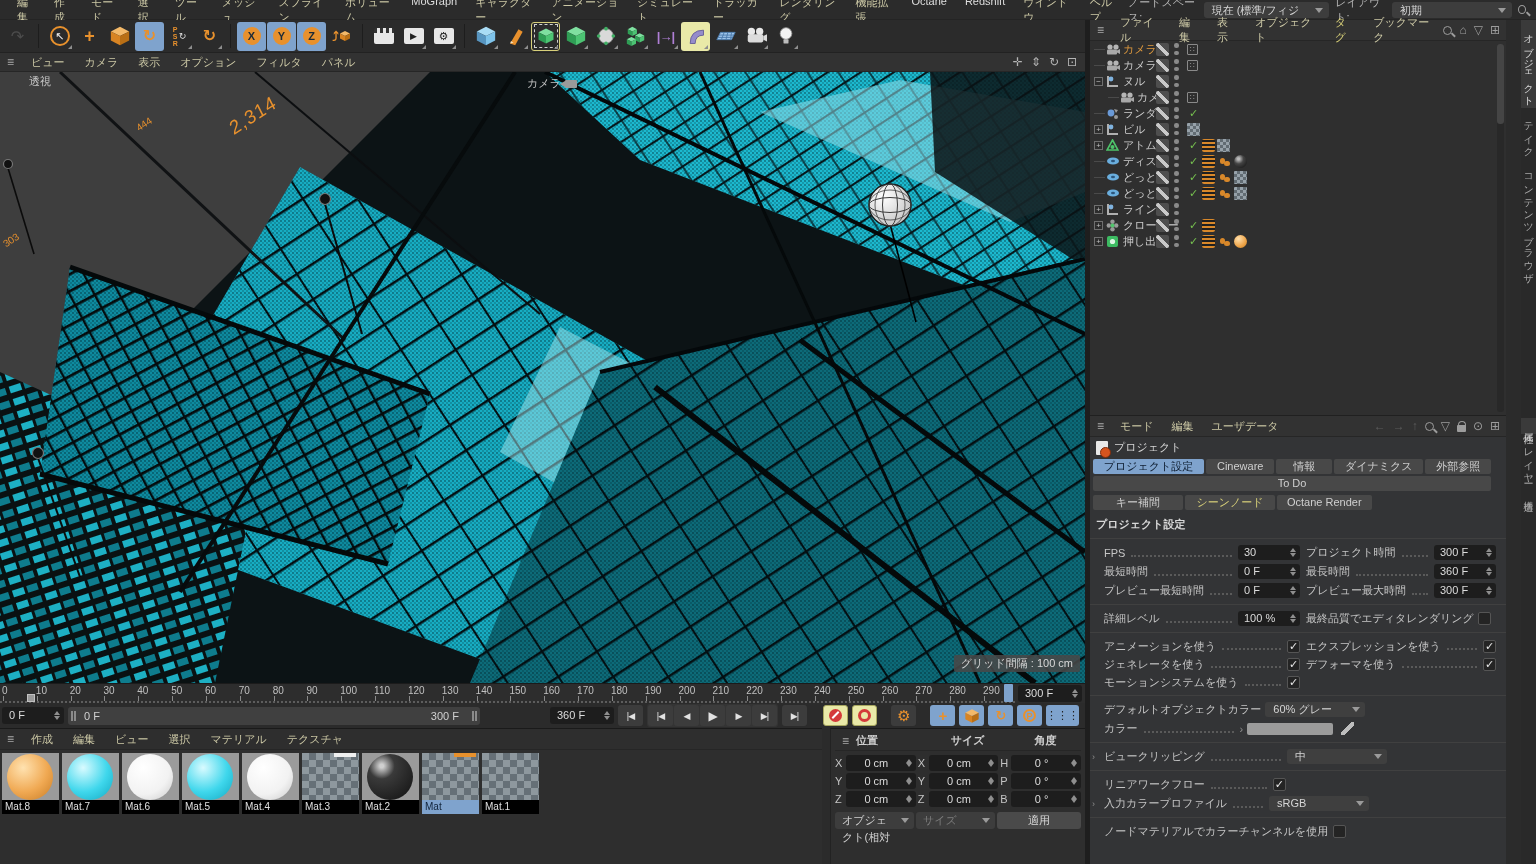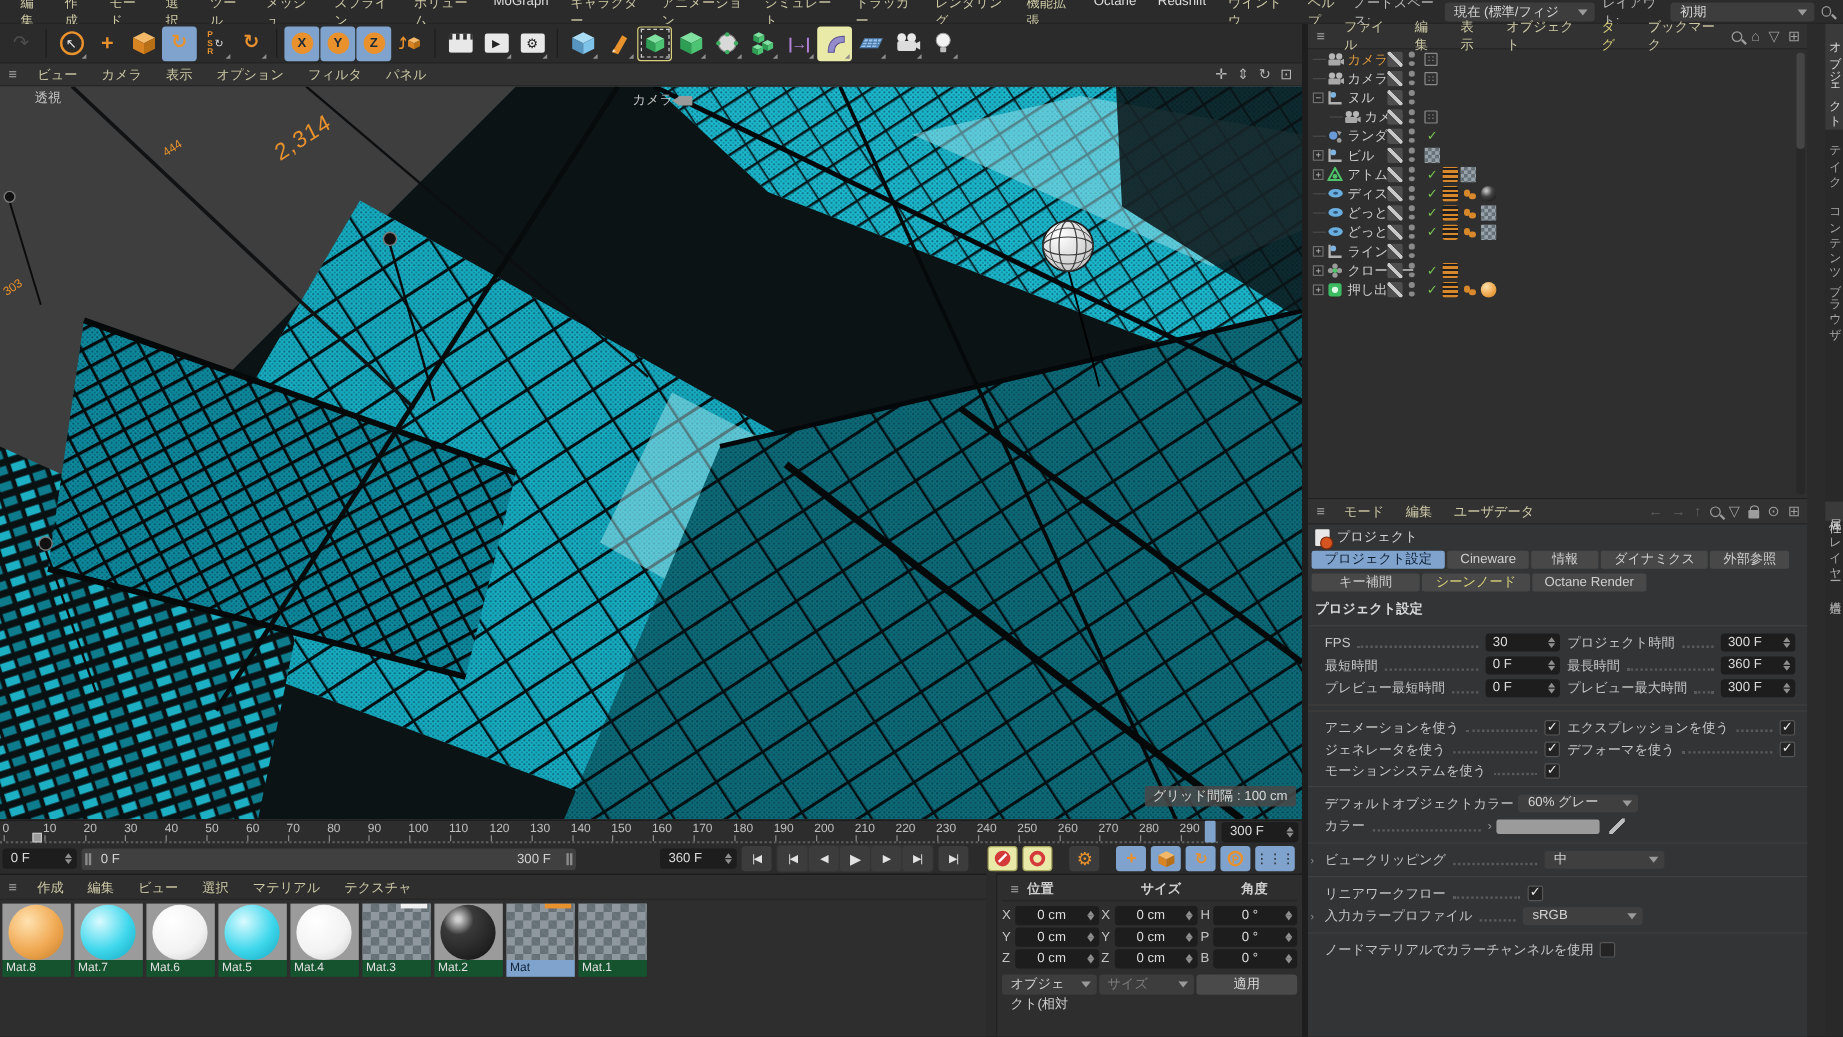--- a/index.html
+++ b/index.html
@@ -111,21 +111,21 @@
   .thumb.checker{background-color:#8e989e;
     background-image:linear-gradient(45deg,#667077 25%,transparent 25%,transparent 75%,#667077 75%),
       linear-gradient(45deg,#667077 25%,transparent 25%,transparent 75%,#667077 75%);
     background-size:14px 14px;background-position:0 0,7px 7px;}
   .thumb .bar{position:absolute;right:3px;top:0;width:22px;height:4px;}
   .thumb .ball{position:absolute;left:5px;top:1px;width:46px;height:46px;border-radius:50%;}
   .ball.orange{background:radial-gradient(circle at 35% 30%,#ffe2b0,#f0a953 55%,#c77b24);}
   .ball.cyan{background:radial-gradient(circle at 35% 30%,#d9fbff,#3fd7ec 55%,#12a7c0);}
   .ball.white{background:radial-gradient(circle at 35% 30%,#ffffff,#f2f2f2 60%,#c9c9c9);}
   .ball.black{background:radial-gradient(circle at 32% 26%,#cfcfcf 4%,#3a3a3a 28%,#101010);}
-  .mat .mlabel{height:14px;line-height:14px;padding:0 3px;color:#e0e0e0;font-size:10px;background:#14532d;}
+  .mat .mlabel{height:14px;line-height:14px;padding:0 3px;color:#e0e0e0;font-size:10px;background:#000000;}
   .mat.selected .mlabel{background:#7fa3cd;color:#10233a;}
 
   #coord-panel{position:absolute;left:830px;top:728px;width:255px;height:136px;background:#2e2e2e;
     border-top:1px solid #1a1a1a;border-left:1px solid #222;padding:2px 4px 0 4px;}
   #coord-heads{display:flex;height:20px;align-items:center;border-bottom:1px solid #262626;}
   #coord-heads .ch{font-weight:bold;color:#cfcfcf;}
   #coord-grid{display:grid;grid-template-columns:1fr 1fr 1fr;gap:2px 2px;padding-top:4px;}
   .crow{display:flex;align-items:center;gap:3px;}
   .crow .axis{width:8px;color:#c5c5c5;}
   .crow .spinfield{flex:1;height:16px;line-height:16px;text-align:center;}
@@ -1093,20 +1093,21 @@
       <div id="attr-title">
         <span class="docico"></span>
         <span>プロジェクト</span>
       </div>
       <div id="attr-tabs">
           <span class="atab active">プロジェクト設定</span>
           <span class="atab">Cineware</span>
           <span class="atab">情報</span>
           <span class="atab">ダイナミクス</span>
           <span class="atab">外部参照</span>
+          <span class="atab">To Do</span>
           <div style="flex-basis: 100%; height: 0px;"></div>
           <span class="atab r2">キー補間</span>
           <span class="atab r2 accent">シーンノード</span>
           <span class="atab r2">Octane Render</span>
         </div>
       <div id="attr-section">プロジェクト設定</div>
 
       <div id="attr-body">
         <div class="ahr"></div>
         <div class="agrid" id="time-grid">
@@ -1135,20 +1136,33 @@
               <span class="leader"></span>
               <span class="afield" style="width: 62px;"><span>0 F</span><span class="up"></span><span class="dn"></span></span>
             </div>
             <div class="arow">
               <span class="alabel">プレビュー最大時間</span>
               <span class="leader"></span>
               <span class="afield" style="width: 62px;"><span>300 F</span><span class="up"></span><span class="dn"></span></span>
             </div>
           </div>
         <div class="ahr"></div>
+        <div class="agrid">
+          <div class="arow">
+            <span class="alabel">詳細レベル</span>
+            <span class="leader"></span>
+            <span class="afield" style="width:62px">
+              <span>100 %</span><span class="up"></span><span class="dn"></span>
+            </span>
+          </div>
+          <div class="arow">
+            <span class="alabel">最終品質でエディタレンダリング</span>
+            <span class="acb" style="margin-left:4px"></span>
+          </div>
+        </div>
         <div class="ahr"></div>
         <div class="agrid" id="checks-grid">
             <div class="arow" style="height: 18px;">
               <span class="alabel">アニメーションを使う</span>
               <span class="leader"></span>
               <span class="acb">✓</span>
             </div>
             <div class="arow" style="height: 18px;">
               <span class="alabel">エクスプレッションを使う</span>
               <span class="leader"></span>

